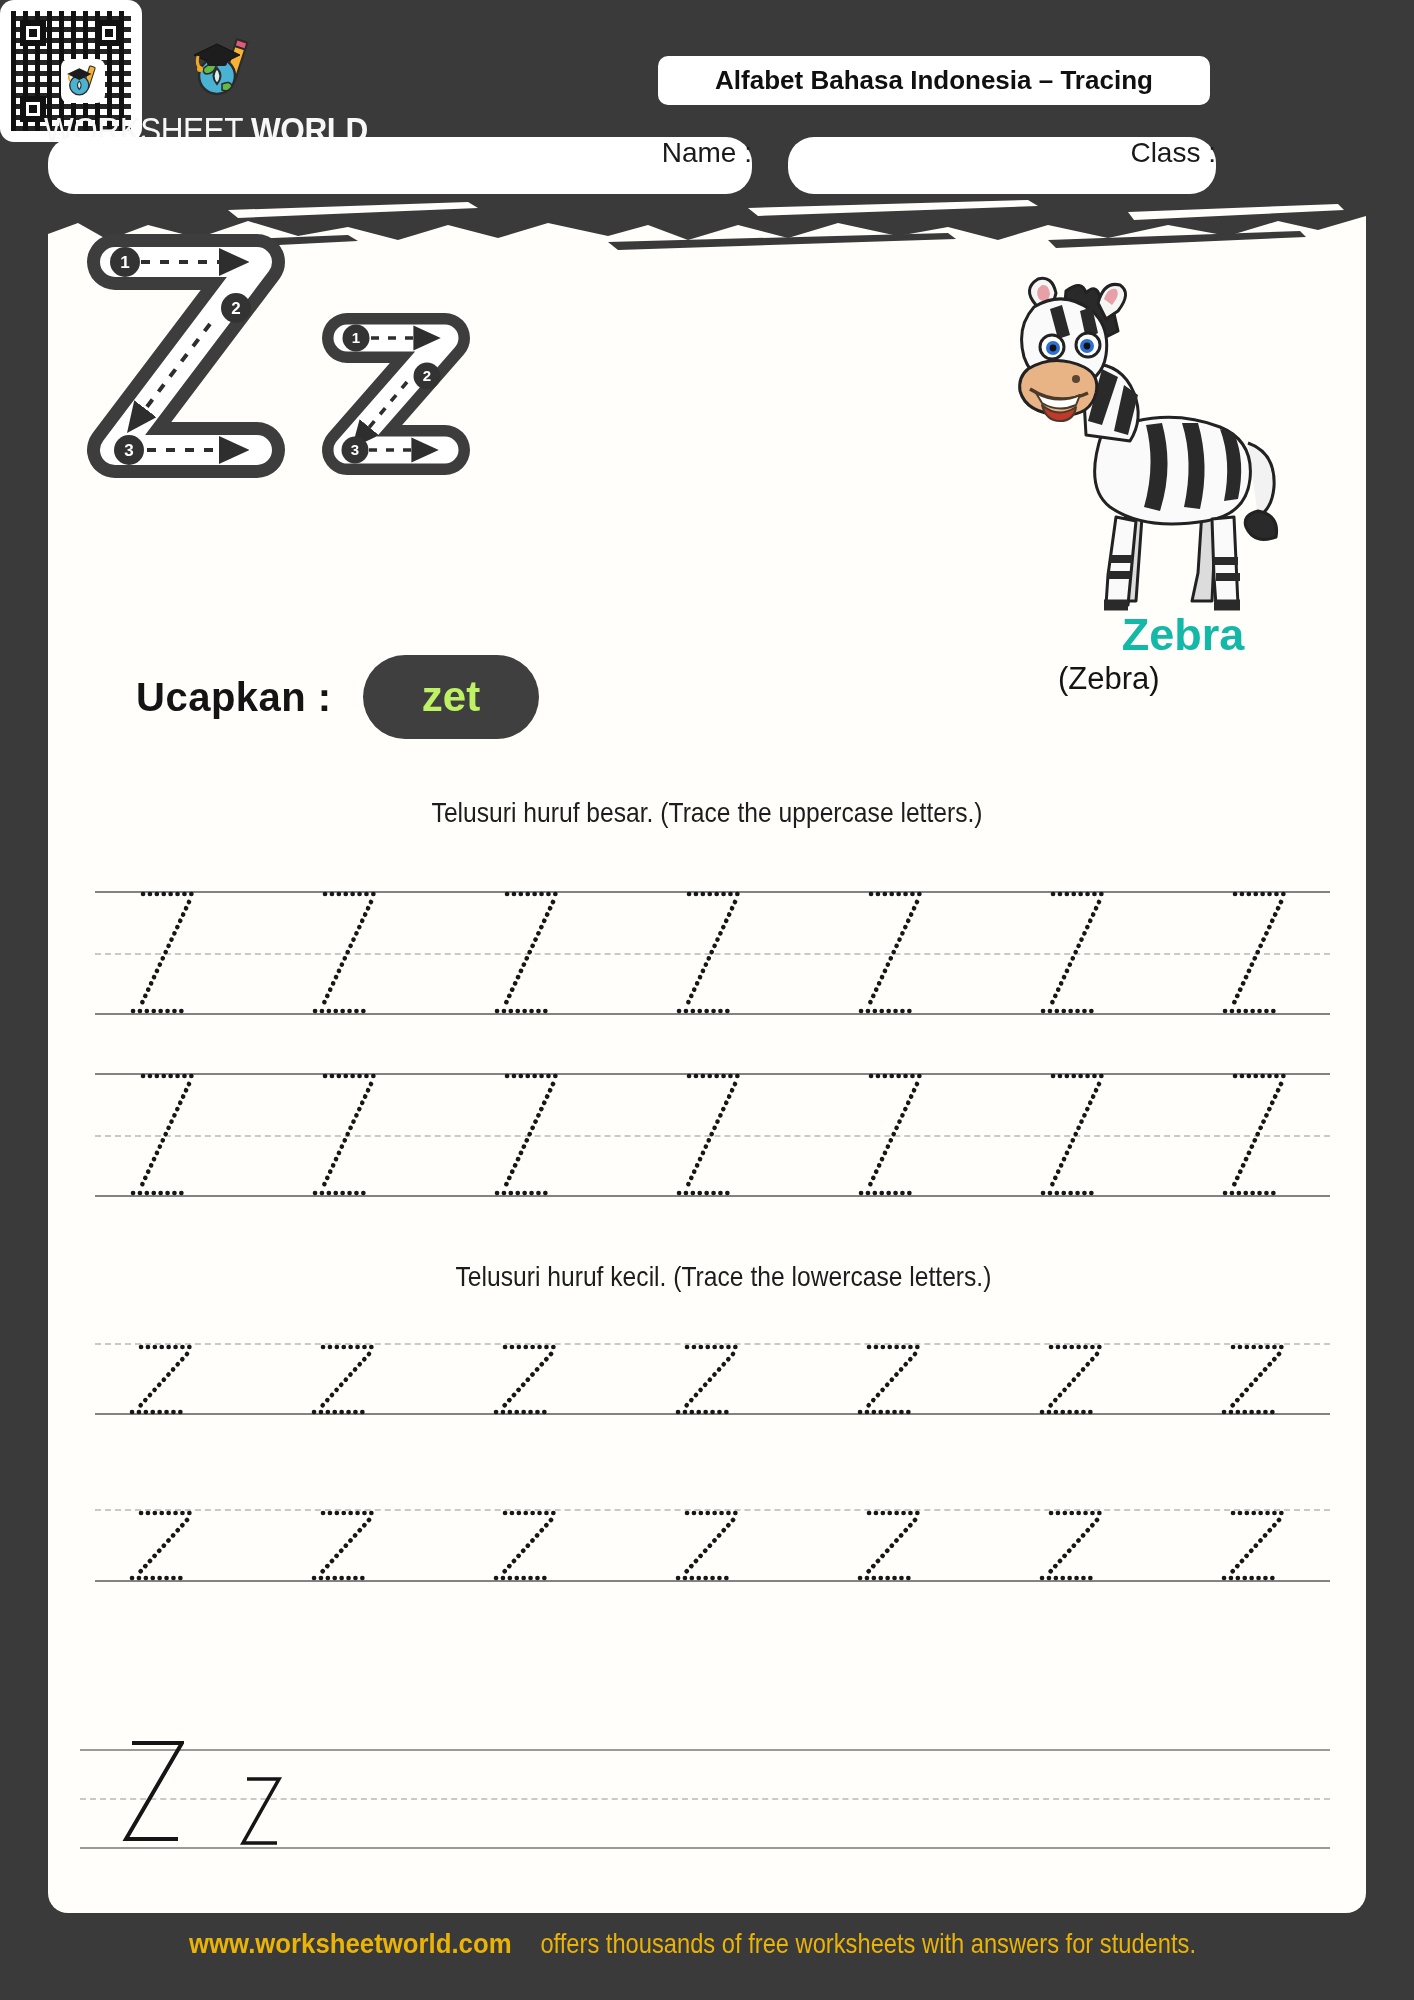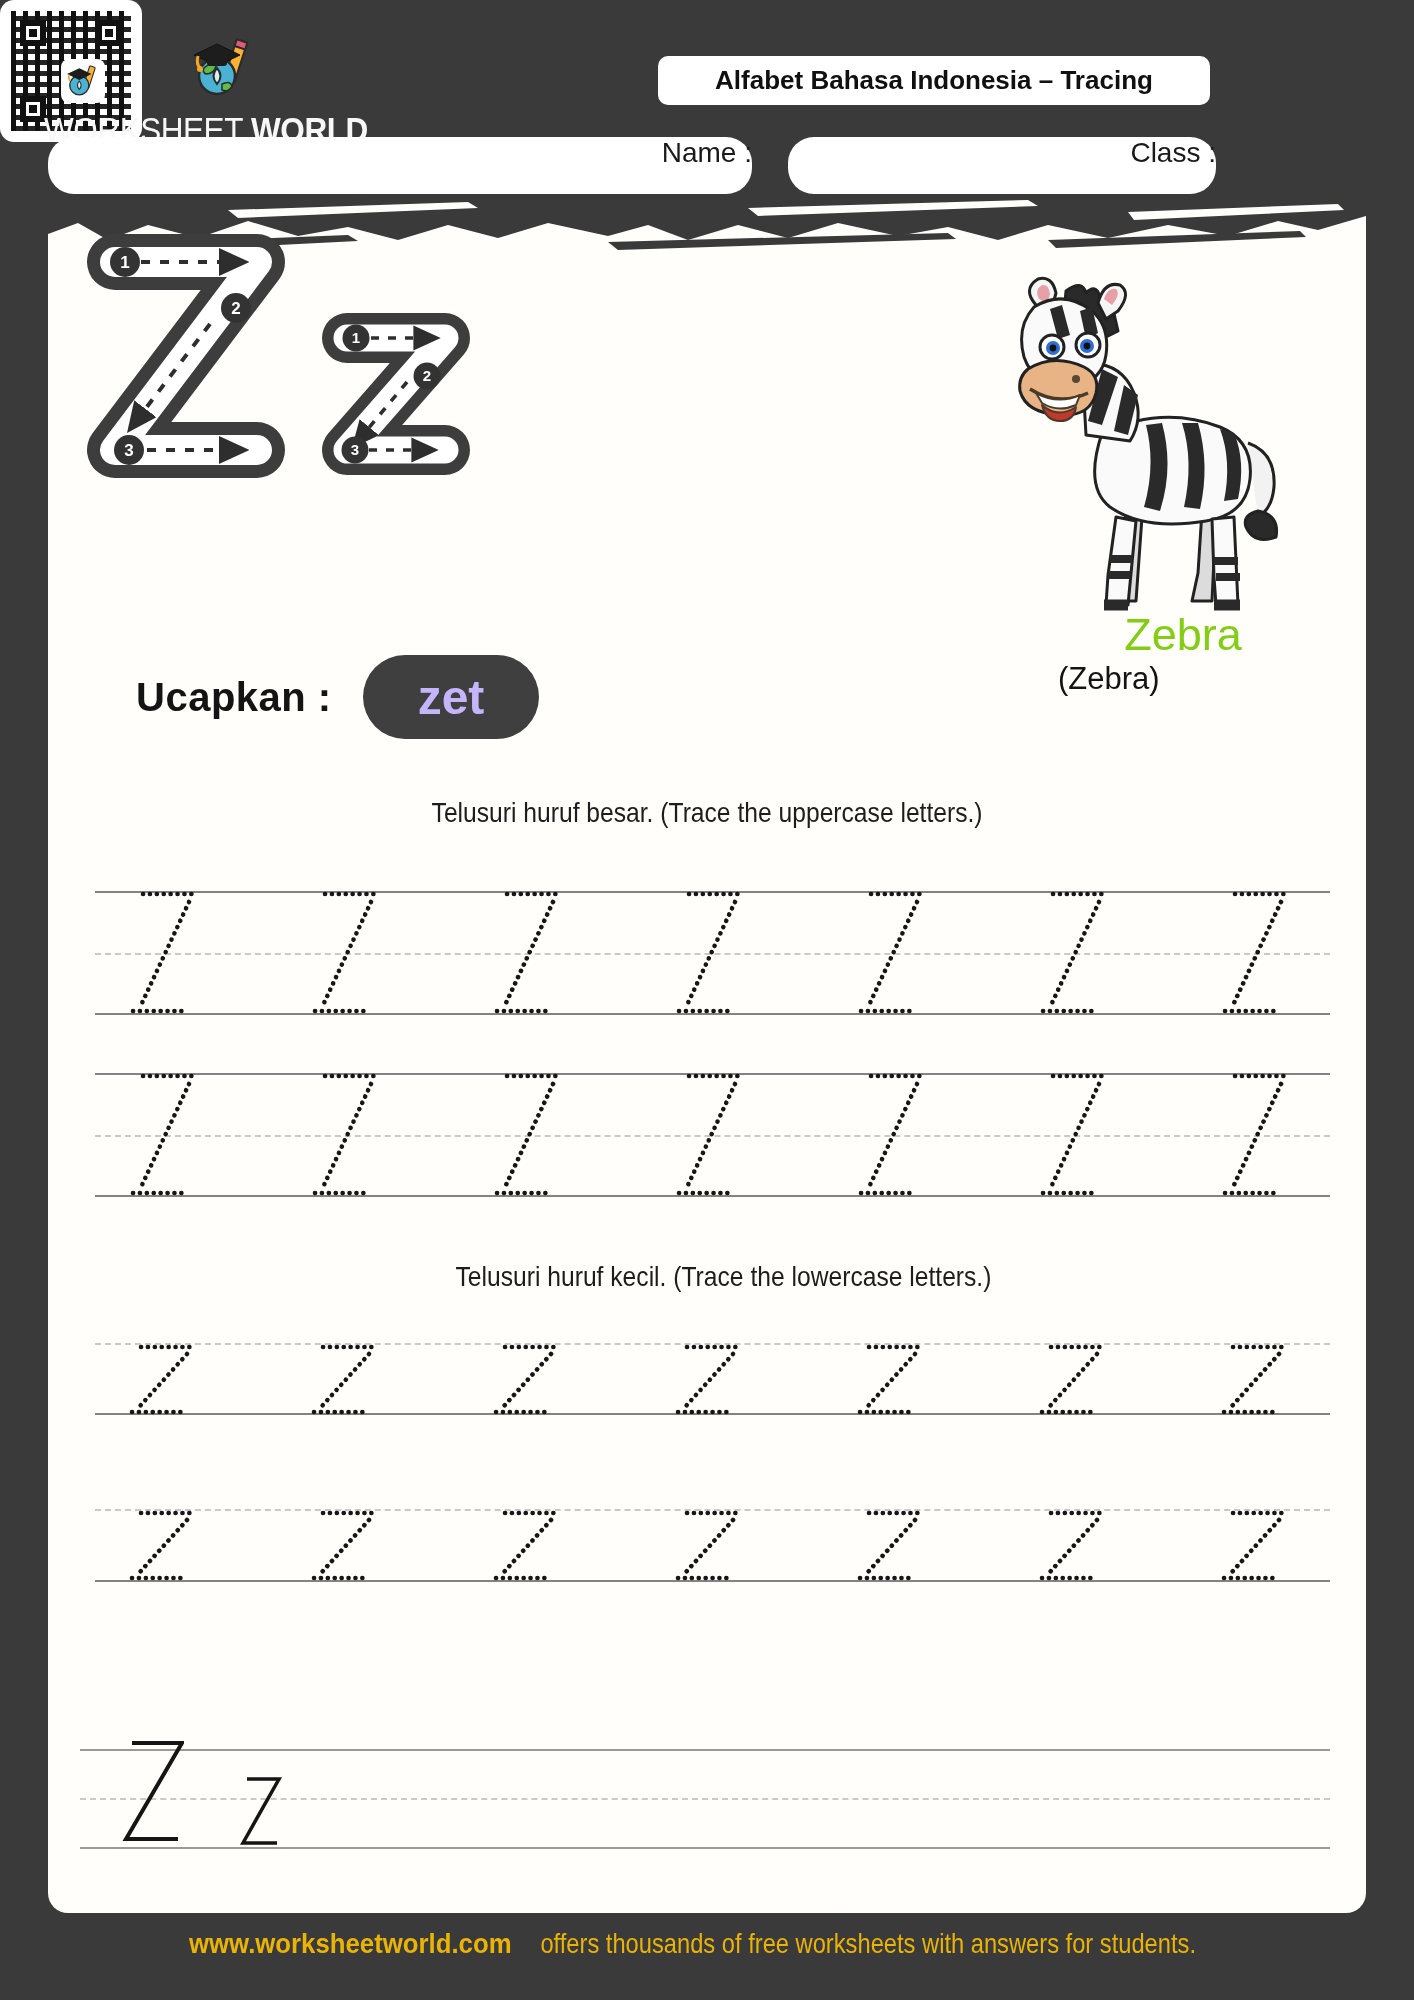--- a/index.html
+++ b/index.html
@@ -36,24 +36,24 @@
   .torn{position:absolute;left:48px;top:196px;width:1318px;height:62px;z-index:2;}
 
   .page-el{position:absolute;z-index:3;}
 
   
   .bigU{left:27px;top:7px;}
   .bigL{left:263px;top:85px;}
 
   .ucapkan{left:88px;top:460px;font-size:40px;font-weight:600;color:#141414;letter-spacing:.5px;}
   .pill{left:315px;top:440px;width:176px;height:84px;background:#3f3f3f;border-radius:42px;
-    display:flex;align-items:center;justify-content:center;color:#c4b5fd;font-weight:800;font-size:48px;}
+    display:flex;align-items:center;justify-content:center;color:#bef264;font-weight:800;font-size:42px;}
 
   .zebra-img{left:958px;top:58px;}
-  .zebra-word{left:1010px;top:394px;width:250px;text-align:center;font-size:45px;font-weight:400;color:#84cc16;}
+  .zebra-word{left:1010px;top:394px;width:250px;text-align:center;font-size:45px;font-weight:700;color:#14b8a6;}
   .zebra-word2{left:1010px;top:446px;width:250px;text-align:left;font-size:31px;color:#141414;}
 
   .sec-head{left:0;width:1318px;text-align:center;font-size:28px;color:#1d1d1d;}
   .sec-head span{display:inline-block;transform:scaleX(.88);white-space:nowrap;}
   .sh1{top:582px;} .sh2{top:1046px;padding-left:16px;} .sh3{top:1448px;}
 
   
   .trace-row{position:absolute;left:47px;width:1235px;}
   .tr-u1{top:676px;height:124px;} .tr-u2{top:858px;height:124px;}
   .tr-l1{top:1128px;height:72px;} .tr-l2{top:1294px;height:73px;}

